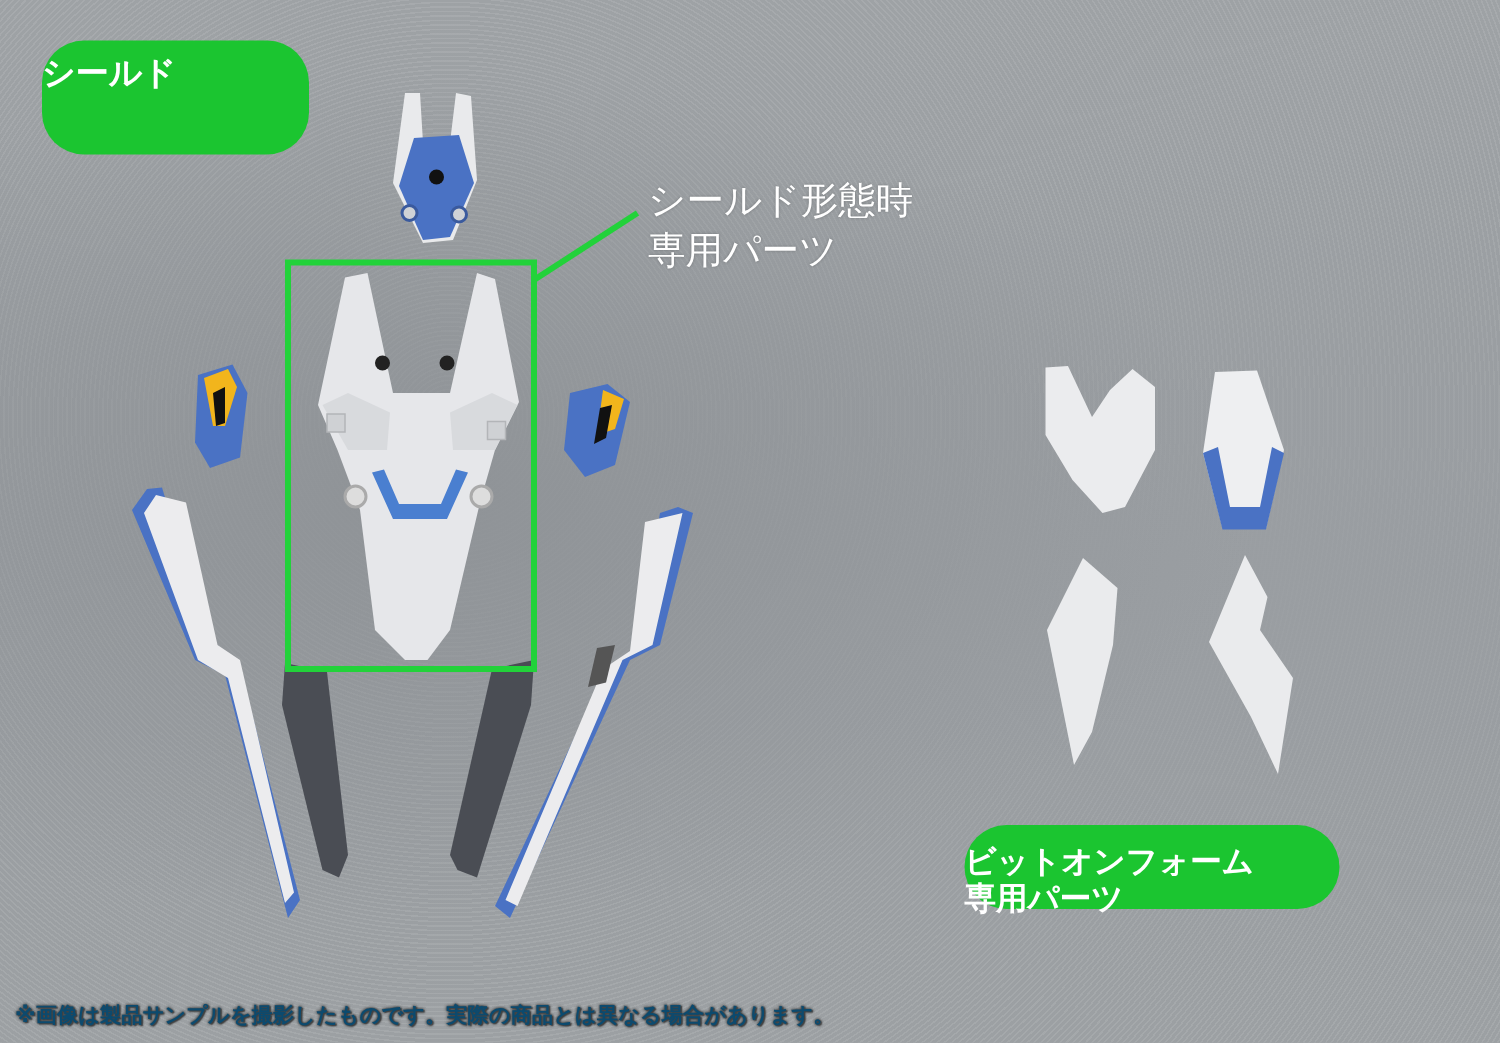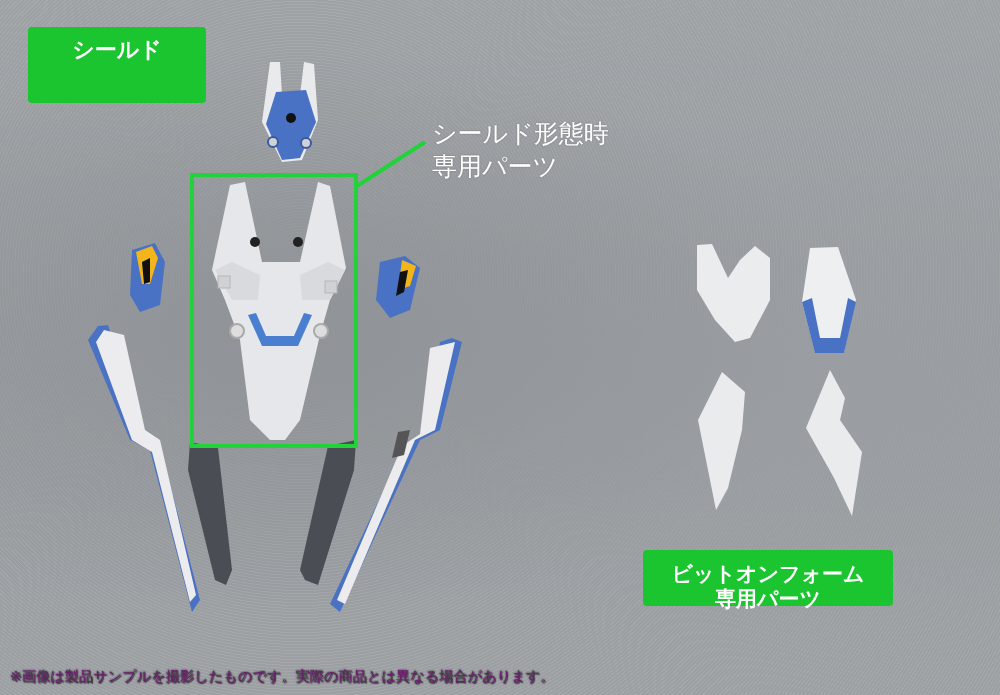--- a/index.html
+++ b/index.html
@@ -10,35 +10,35 @@
   }
   .bg {
     position:absolute; inset:0;
     background:
       radial-gradient(ellipse at 280px 330px, #8f9397 0%, rgba(143,147,151,0) 55%),
       radial-gradient(ellipse at 780px 380px, #9a9ea2 0%, rgba(154,158,162,0) 50%),
       repeating-radial-gradient(circle at 30% 40%, rgba(255,255,255,0.04) 0 1px, rgba(0,0,0,0.03) 1px 3px),
       linear-gradient(180deg,#a3a7aa 0%,#9da1a5 50%,#a1a5a8 100%);
   }
   .label-pill {
-    position:absolute; background:#1bc530; color:#fff; border-radius:4px;
-    text-align:center; line-height:1.18; font-weight:bold;
+    position:absolute; background:#1bc530; color:#fff; border-radius:28px;
+    text-align:left; line-height:1.18; font-weight:bold;
   }
   #pill-shield { left:28px; top:27px; width:178px; height:76px; font-size:22px; padding-top:10px; box-sizing:border-box; }
   #pill-bit { left:643px; top:550px; width:250px; height:56px; font-size:21px; padding-top:12px; box-sizing:border-box; }
   .callout-text {
     position:absolute; left:432px; top:118px; color:#fff; font-size:25px; line-height:1.3; text-align:left;
     text-shadow:0 0 2px rgba(0,0,0,0.25);
   }
   .green-box {
     position:absolute; left:190px; top:173px; width:168px; height:275px;
     border:4px solid #22d23a; box-sizing:border-box;
   }
   .footer-note {
-    position:absolute; left:10px; top:668px; color:#701a75; font-size:14px; font-weight:normal;
+    position:absolute; left:10px; top:668px; color:#0c4a6e; font-size:14px; font-weight:bold;
     text-shadow:0 0 2px #444, 0 0 2px #444, 1px 1px 1px #333;
     letter-spacing:0.2px;
   }
   svg.parts { position:absolute; left:0; top:0; }
 </style>
 </head>
 <body>
 
 <div class="bg"></div>
 

